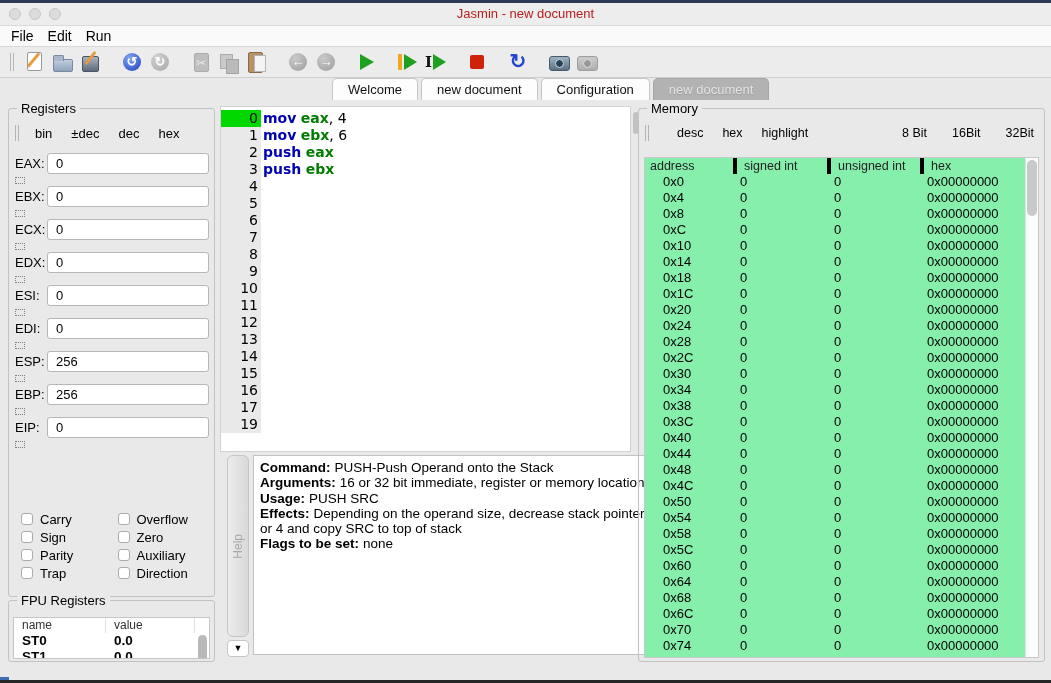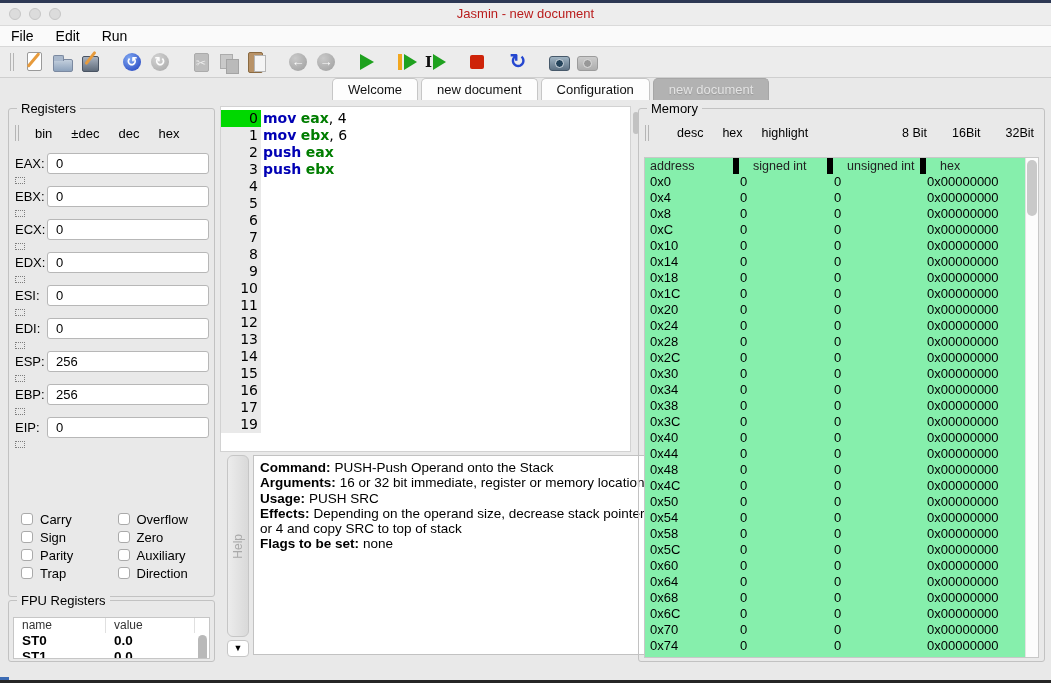--- a/index.html
+++ b/index.html
@@ -5,21 +5,21 @@
   * { margin:0; padding:0; box-sizing:border-box; }
   html,body { width:1051px; height:683px; }
   body { position:relative; background:#e9e9e9; font-family:"Liberation Sans",sans-serif; overflow:hidden; color:#000; }
 
   
   .top-strip { position:absolute; top:0; left:0; right:0; height:3px; background:#2d3854; }
   .titlebar { position:absolute; top:3px; left:0; right:0; height:23px; background:#ededed; border-bottom:1px solid #dadada; }
   .lights { position:absolute; left:9px; top:5px; display:flex; gap:8px; }
   .light { width:12px; height:12px; border-radius:50%; background:#dcdcdc; border:1px solid #c6c6c6; }
   .title-text { text-align:center; line-height:21px; font-size:13px; color:#b91c1c; }
-  .menubar { position:absolute; top:26px; left:0; right:0; height:21px; background:#fafafa; border-bottom:1px solid #d8d8d8; display:flex; gap:22px; padding-left:11px; align-items:center; font-size:14px; }
+  .menubar { position:absolute; top:26px; left:0; right:0; height:21px; background:#fafafa; border-bottom:1px solid #d8d8d8; display:flex; gap:14px; padding-left:11px; align-items:center; font-size:14px; }
   .menu-item { cursor:default; }
 
   
   .toolbar { position:absolute; top:47px; left:0; right:0; height:31px; background:#ececec; border-bottom:1px solid #cfcfcf; display:flex; align-items:center; padding-left:8px; }
   .tb-handle { width:4px; height:18px; border-left:1px solid #b5b5b5; border-right:1px solid #b5b5b5; margin:0 8px 0 2px; }
   .tb-icon { width:26px; height:26px; position:relative; display:inline-block; margin-right:2px; flex:none; }
   .tb-icon.gap { margin-left:13px; }
   .tb-icon.disabled { opacity:.85; }
 
   .ic-new::before { content:""; position:absolute; left:5px; top:3px; width:13px; height:17px; background:#fff; border:1px solid #9a9a9a; border-radius:2px; }
@@ -105,25 +105,25 @@
   .help-down { position:absolute; left:227px; top:640px; width:22px; height:17px; background:#fff; border:1px solid #c6c6c6; border-radius:4px; text-align:center; line-height:15px; font-size:9px; }
   .help-box { position:absolute; left:253px; top:455px; width:433px; height:200px; background:#fff; border:1px solid #c2c2c2; padding:4px 6px; font-size:13.5px; line-height:15.3px; overflow:hidden; }
   .help-entry b { margin-right:4px; }
 
   
   #memory-panel { left:638px; top:108px; width:407px; height:554px; }
   .mem-toolbar { display:flex; align-items:center; height:24px; margin:12px 10px 6px 6px; font-size:12.5px; }
   .mem-right { margin-left:auto; display:flex; gap:25px;justify-content:flex-end; }
   .mem-table { position:absolute; left:5px; right:5px; top:48px; bottom:3px; background:#86efac; border:1px solid #c8c8c8; overflow:hidden; }
   .mem-head { display:grid; grid-template-columns:88px 94px 93px 1fr; width:calc(100% - 13px); height:16px; font-size:12.5px; color:#222; line-height:16px; }
-  .mem-head span { padding-left:14px; border-left:6px solid #000000; }
+  .mem-head span { padding-left:7px; border-left:4px solid #000000; }
   .mem-head span:first-child { border-left:none; padding-left:5px; }
   .mem-row { display:grid; grid-template-columns:88px 94px 93px 1fr; width:calc(100% - 13px); height:16px; font-size:13px; line-height:15px; }
   .mem-row span { padding-left:7px; }
-  .mem-row span:first-child { padding-left:5px; }
+  .mem-row span:first-child { padding-left:18px; }
   .mem-scroll { position:absolute; right:0; top:0; bottom:0; width:13px; background:#fcfcfc; border-left:1px solid #e3e3e3; }
   .mem-thumb { position:absolute; right:1px; top:2px; width:10px; height:56px; background:#c9c9c9; border-radius:6px; }
 
   
   .bottom-strip { position:absolute; left:0; right:0; bottom:0; height:3px; background:#262626; }
   .bottom-blue { position:absolute; left:0; bottom:0; width:9px; height:6px; background:#3d6cb4; }
 </style>
 </head>
 <body>
 

